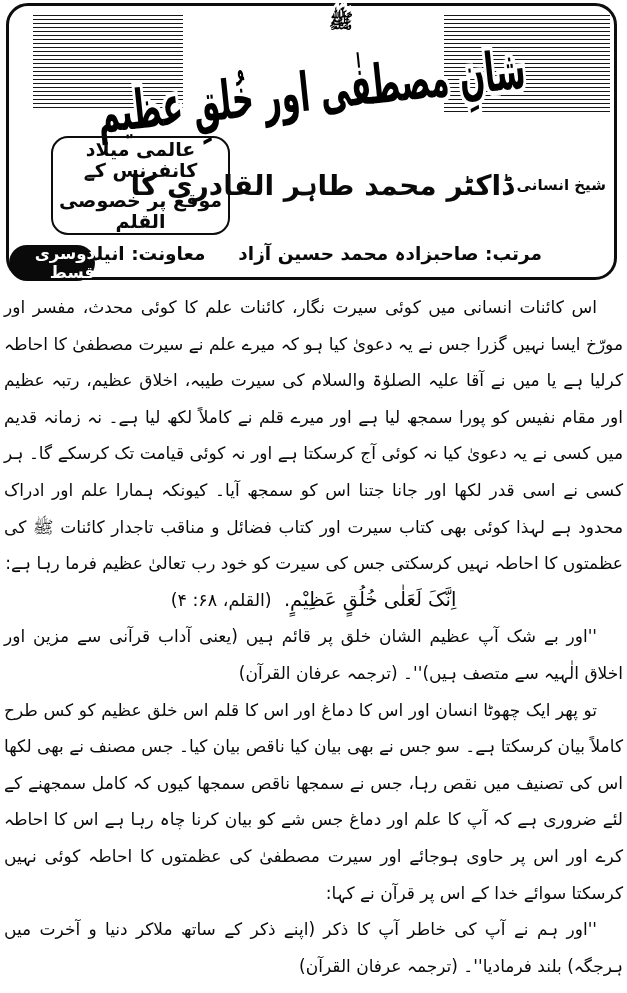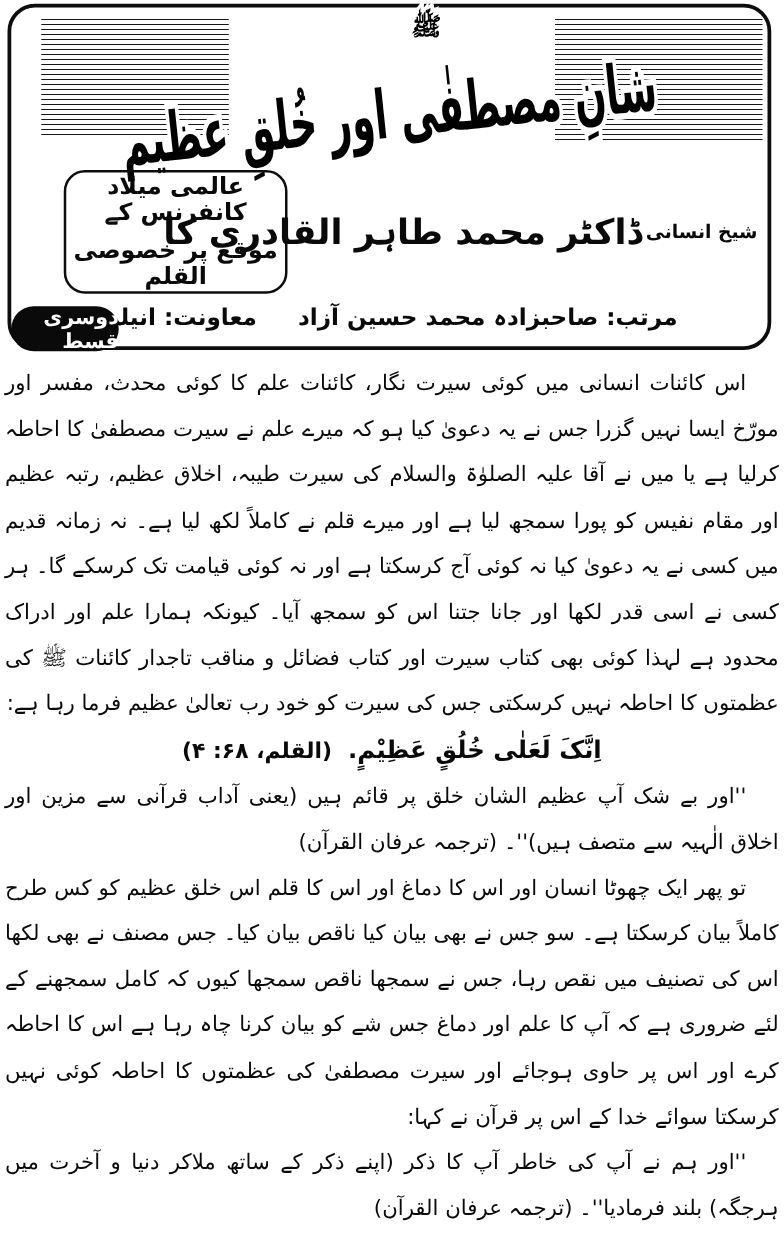--- a/index.html
+++ b/index.html
@@ -62,21 +62,21 @@
 
   
   .article{
     position:absolute;left:4px;top:289px;width:619px;
     font-size:17px;line-height:36.6px;
     text-align:justify;
   }
   .article p{margin:0;}
   .para.indent{text-indent:26px;}
   .verse{
-    text-align:center;font-weight:bold;font-size:19.5px;
+    text-align:center;font-weight:normal;font-size:19.5px;
   }
   .verse .ref{font-size:17.5px;margin-right:6px;}
 </style>
 </head>
 <body>
 
 <div class="page">
 
   <div class="masthead">
 

